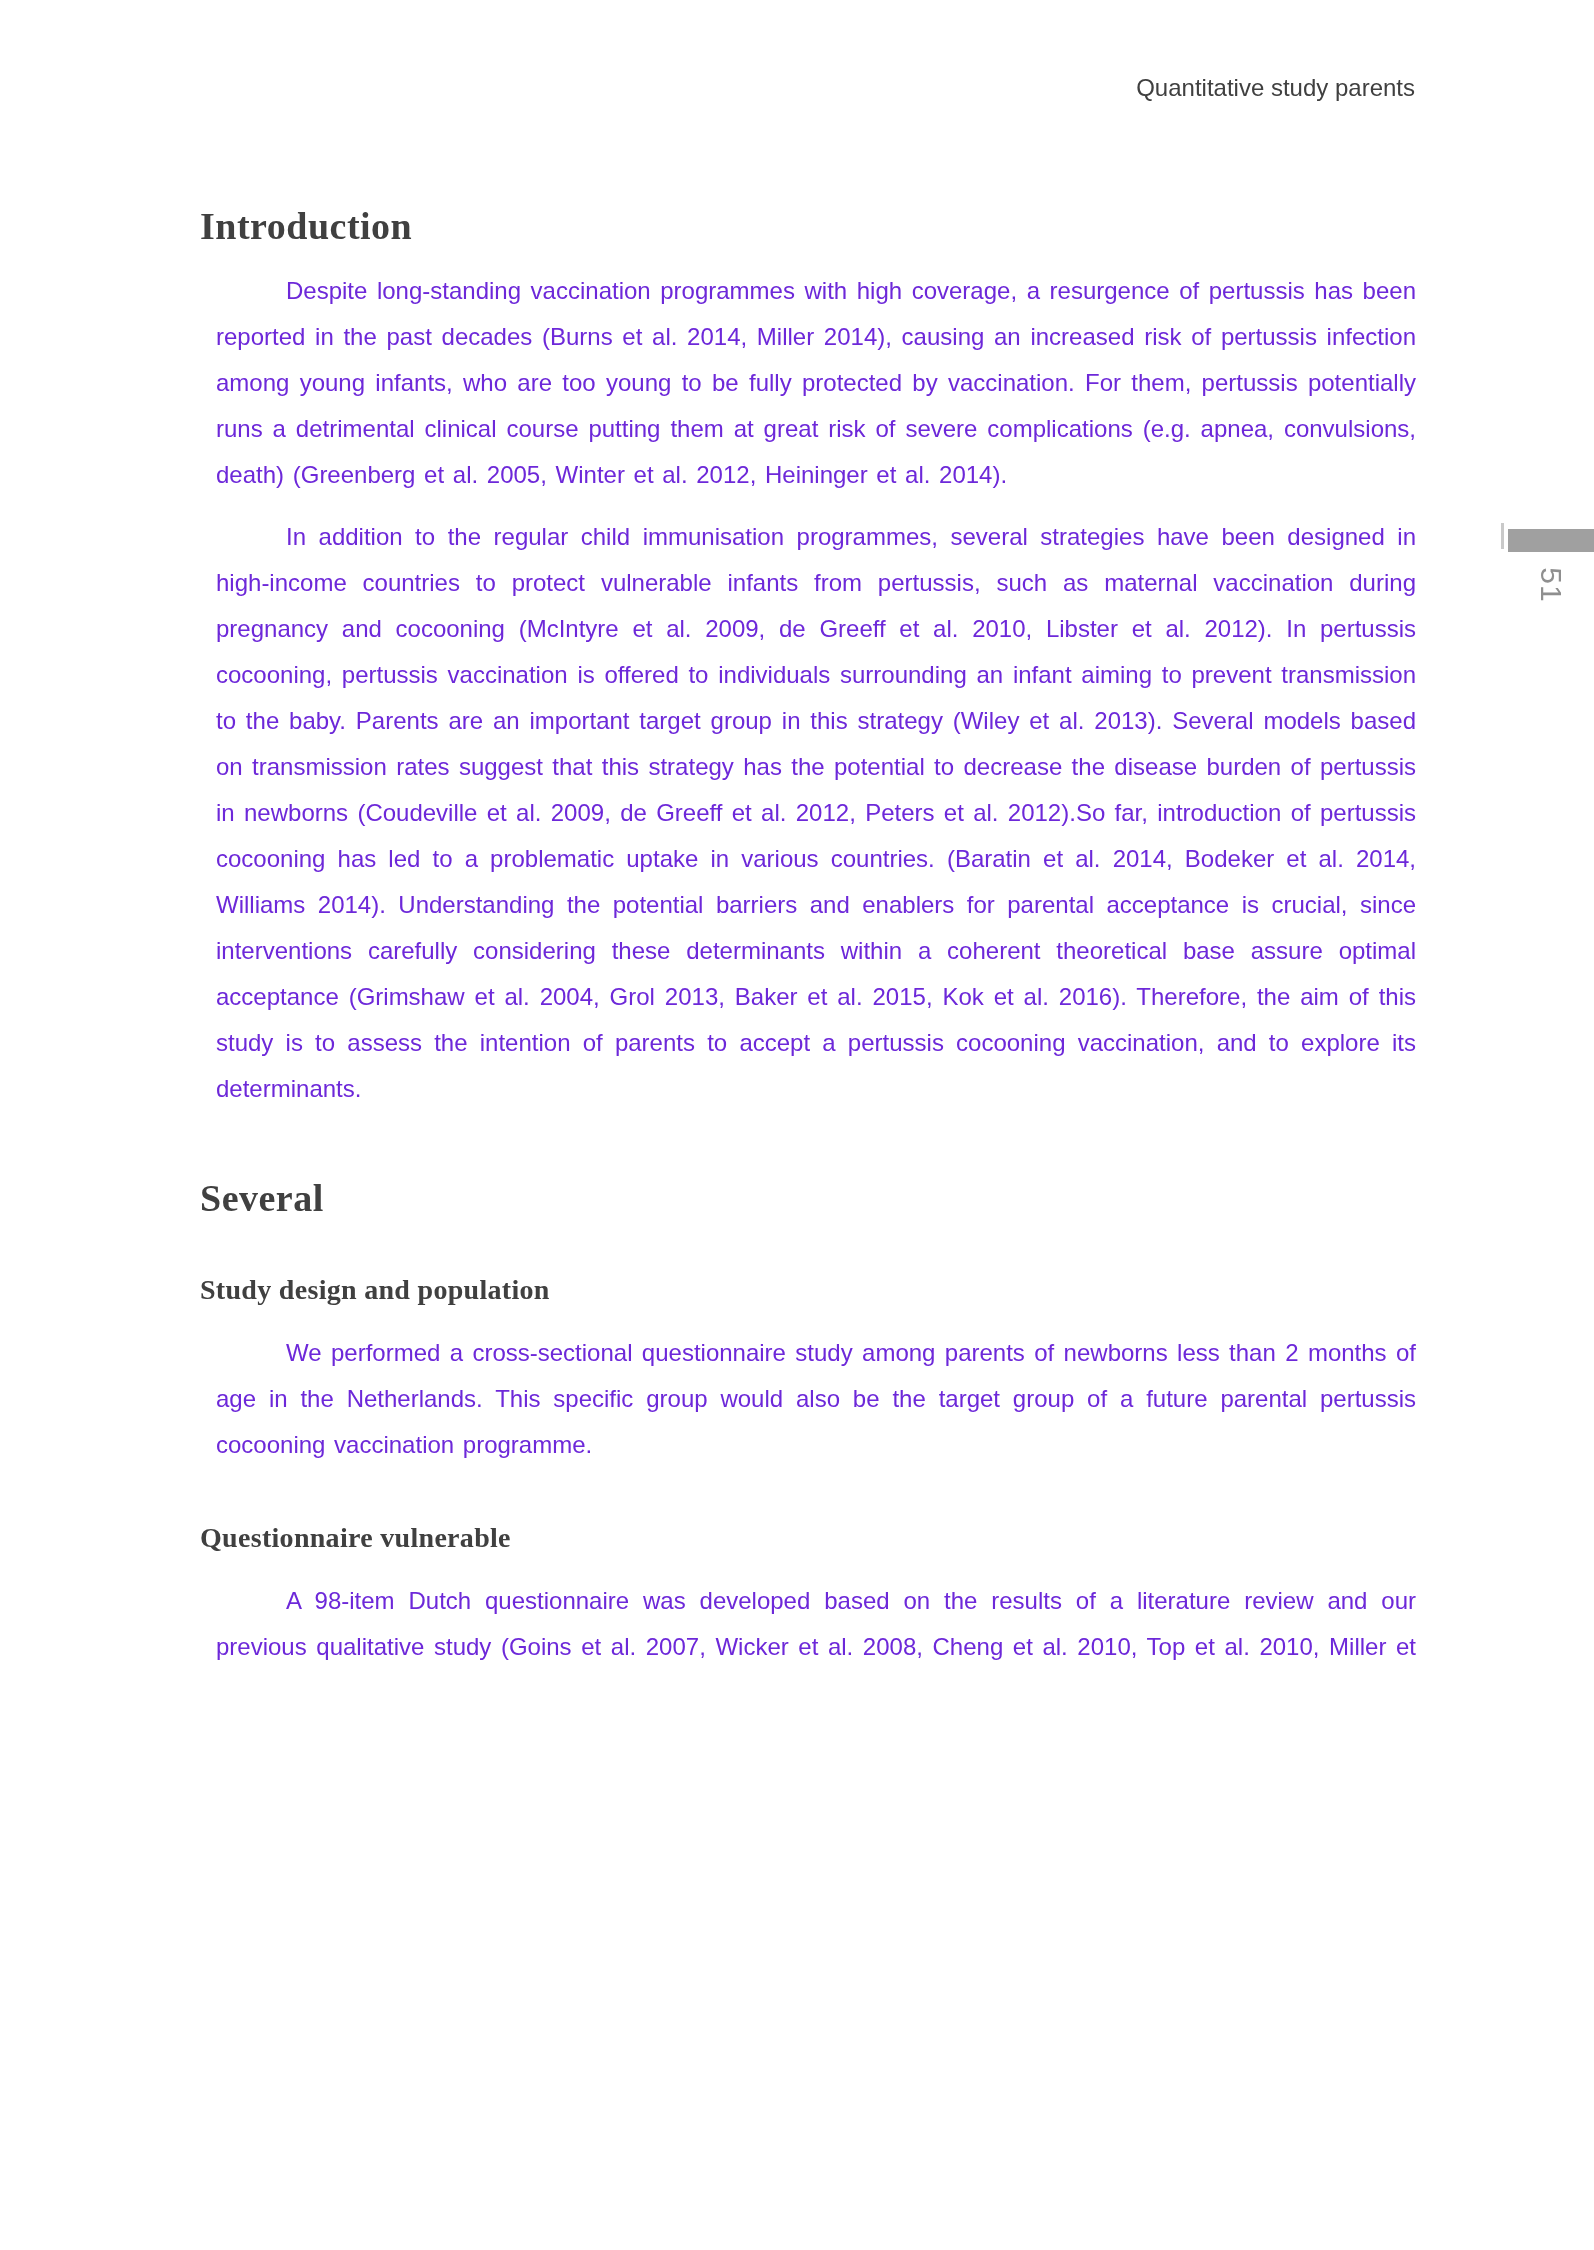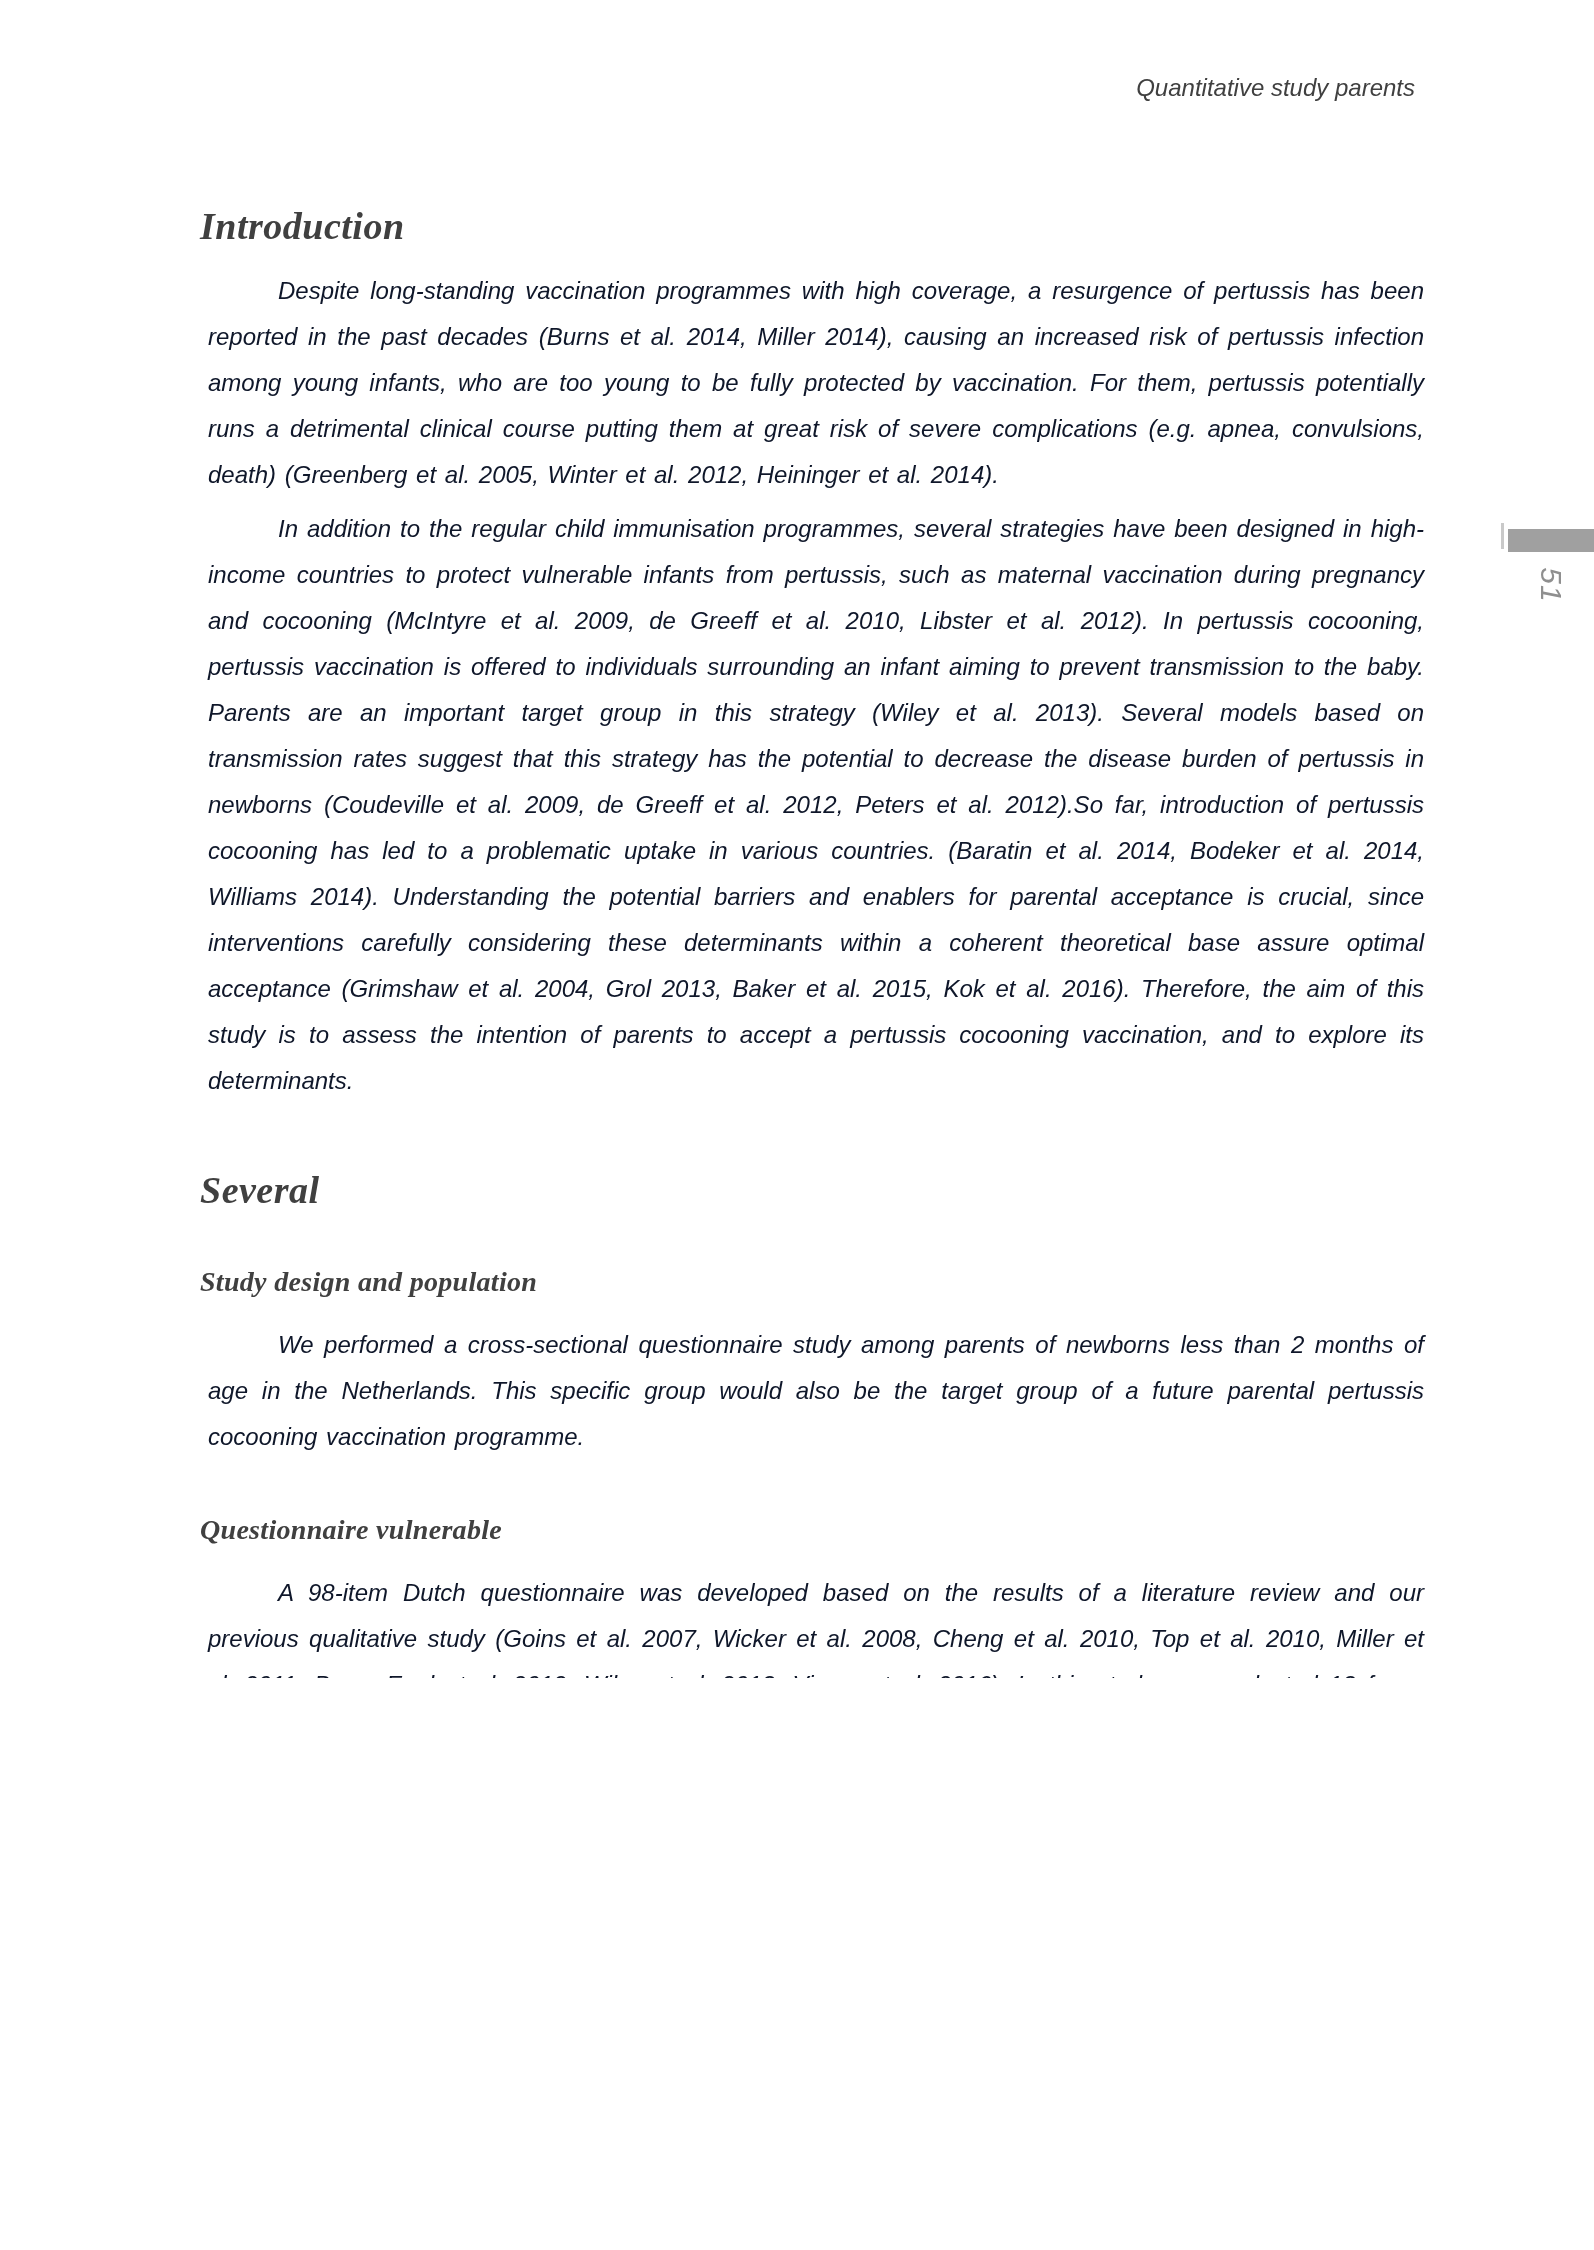--- a/index.html
+++ b/index.html
@@ -10,21 +10,20 @@
     position: relative;
     font-family: "Liberation Sans", sans-serif;
     color: #262626;
   }
   .page {
     position: relative;
     width: 1594px;
     height: 1678px;
     background: #ffffff;
     overflow: hidden;
-    font-style: italic;
   }
   .running-header {
     position: absolute;
     top: 74px;
     left: 183px;
     width: 1232px;
     text-align: right;
     font-size: 24px;
     color: #404040;
   }
@@ -53,22 +52,22 @@
     margin: 54px 0 24px 0;
     letter-spacing: 0.3px;
   }
   p.body-para {
     font-size: 24px;
     line-height: 46px;
     text-align: justify;
     text-justify: inter-word;
     text-indent: 70px;
     word-spacing: 2px;
-    margin: 8px;
-    color: #0f172a;
+    margin: 16px;
+    color: #6d28d9;
   }
   .edge-line {
     position: absolute;
     right: 90px;
     top: 523px;
     width: 3px;
     height: 26px;
     background: #c9c9c9;
   }
   .edge-tab {

